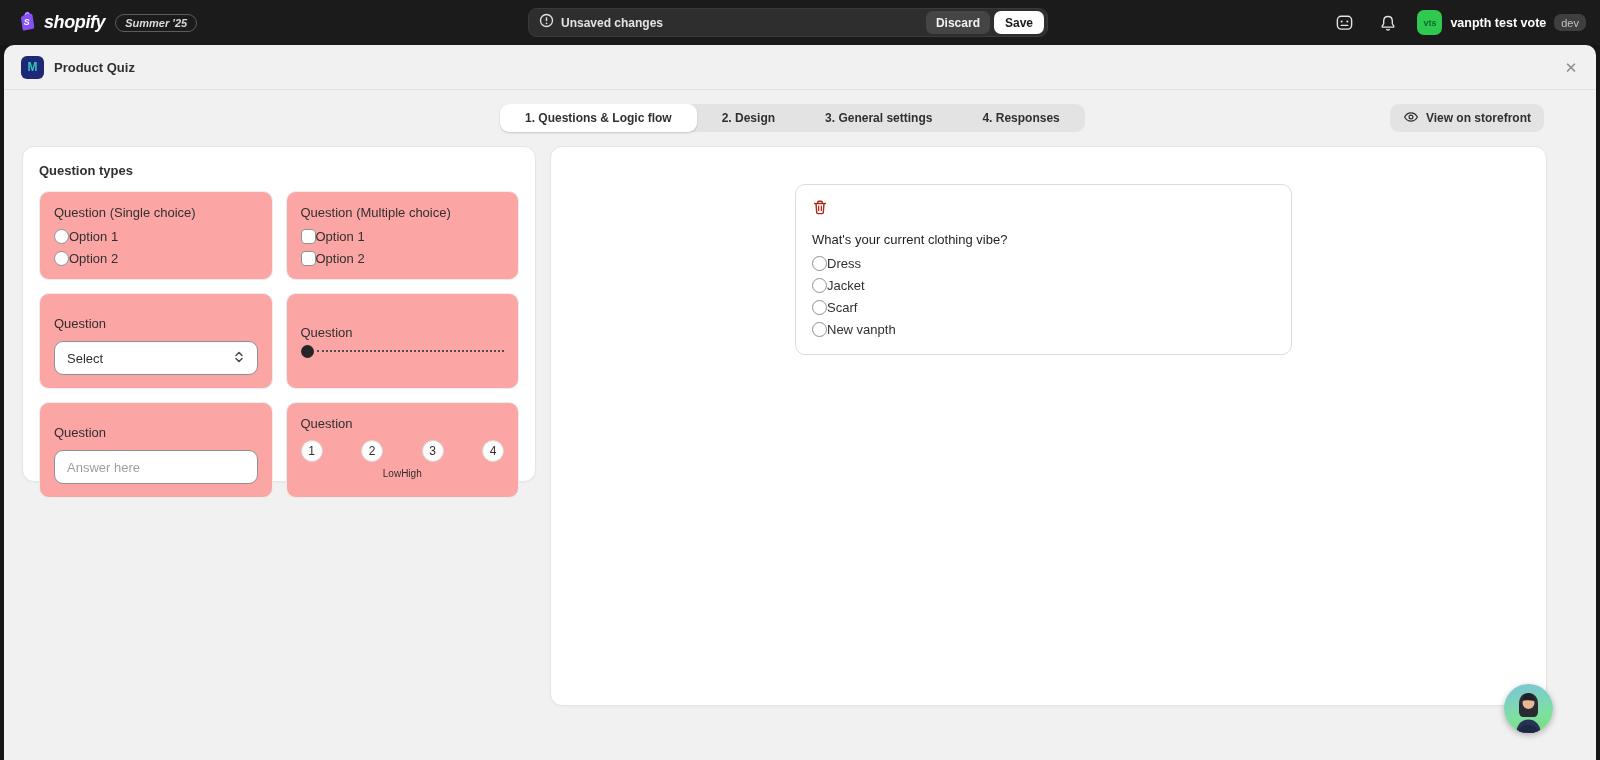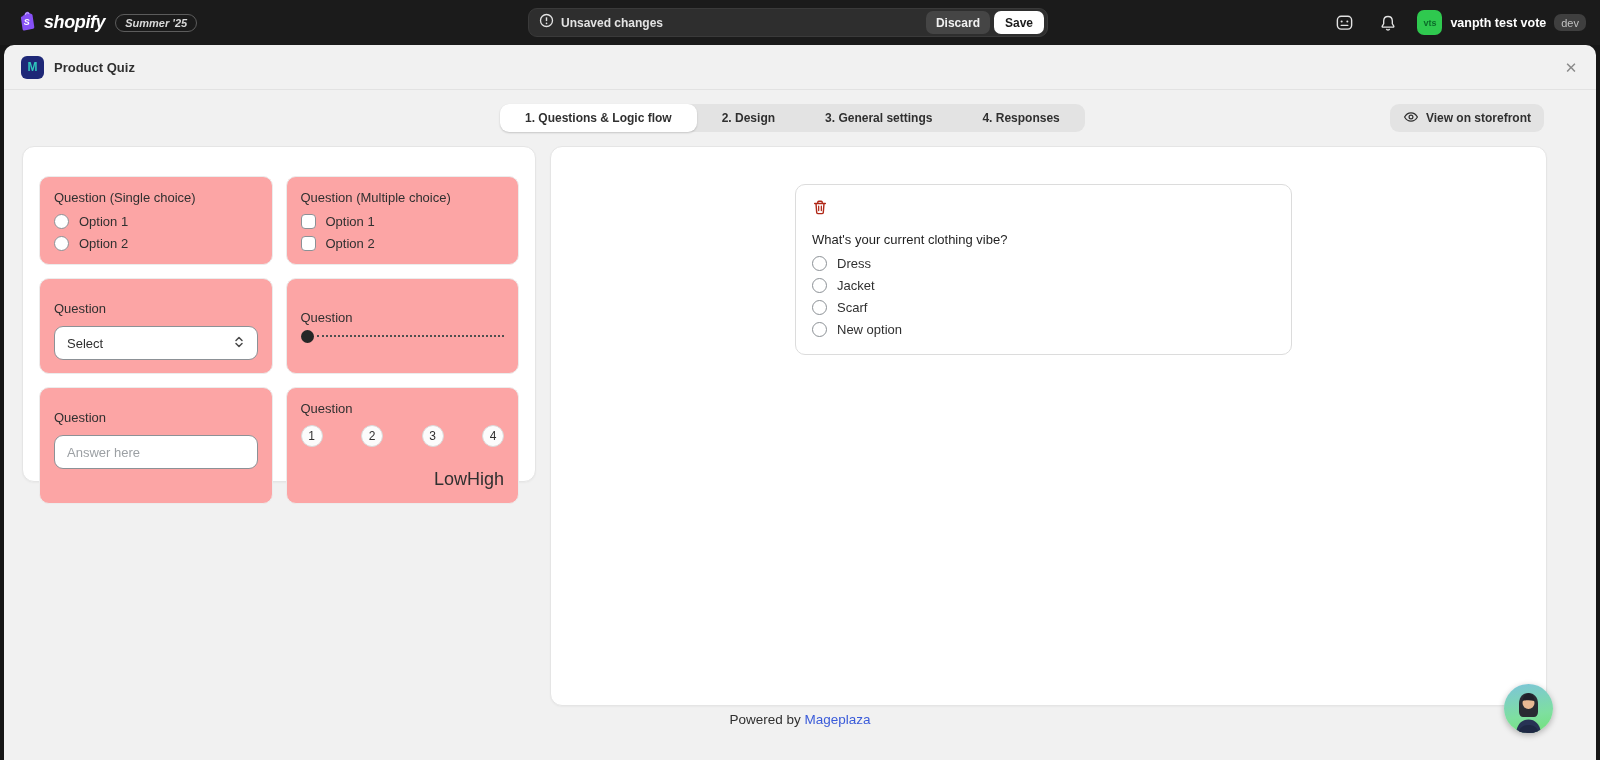--- a/index.html
+++ b/index.html
@@ -35,34 +35,34 @@
   .tab { display:flex; align-items:center; padding:0 25px; font-size:12px; font-weight:600; color:#303030; border-radius:9px; cursor:pointer; white-space:nowrap; }
   .tab.active { background:#fff; box-shadow:0 1px 2px rgba(0,0,0,.18); }
   .storefront-btn { position:absolute; top:59px; right:52px; height:28px; background:#e3e3e3; border:none; border-radius:9px; display:flex; align-items:center; gap:7px; padding:0 13px; font-size:12px; font-weight:600; color:#303030; cursor:pointer; font-family:inherit; }
 
   
   .left-panel { position:absolute; top:101px; left:18px; width:514px; height:336px; background:#fff; border:1px solid #e5e5e5; border-radius:12px; padding:16px; box-shadow:0 1px 2px rgba(0,0,0,.04); }
   .lp-title { font-size:13px; font-weight:700; color:#303030; }
   .type-grid { display:grid; grid-template-columns:1fr 1fr; gap:13px; margin-top:13px; }
   .type-card { background:#fca5a5; border:1px solid #ececec; border-radius:10px; padding:13px 14px; }
   .tc-title { font-size:13px; color:#303030; }
-  .option-row { display:flex; align-items:center; gap:10px; margin-top:7px; font-size:13px; color:#303030; }
+  .option-row { display:flex; align-items:center; margin-top:7px; font-size:13px; color:#303030; }
   .radio { width:15px; height:15px; min-width:15px; border:1.6px solid #8c9196; border-radius:50%; background:#fff; cursor:pointer; }
   .checkbox { width:15px; height:15px; min-width:15px; border:1.6px solid #8c9196; border-radius:4px; background:#fff; cursor:pointer; }
   .mt8 { margin-top:9px; }
   .select-box { margin-top:10px; height:34px; background:#fff; border:1px solid #8c9196; border-radius:9px; display:flex; align-items:center; justify-content:space-between; padding:0 12px; font-size:13px; color:#303030; cursor:pointer; }
   .slider-card { display:flex; flex-direction:column; justify-content:center; }
   .slider-row { display:flex; align-items:center; margin-top:5px; }
   .slider-dot { width:13px; height:13px; border-radius:50%; background:#262626; cursor:grab; }
   .slider-line { flex:1; border-top:2px dotted #4f4f4f; margin-left:3px; }
   .text-input { margin-top:10px; width:100%; height:34px; border:1px solid #8c9196; border-radius:9px; padding:0 12px; font-size:13px; font-family:inherit; color:#303030; background:#fff; }
   .text-input::placeholder { color:#9ca0a4; }
   .scale-row { display:flex; justify-content:space-between; margin-top:9px; }
   .scale-dot { width:22px; height:22px; border:1px solid #d9d9d9; border-radius:50%; background:#fcfcfc; display:flex; align-items:center; justify-content:center; font-size:12px; color:#303030; cursor:pointer; }
-  .scale-labels { display:flex; justify-content:flex-end; margin-top:22px; font-size:18px; color:#303030; }
+  .scale-labels { display:flex; justify-content:center; margin-top:6px; font-size:10px; color:#303030; }
 
   
   .main-panel { position:absolute; top:101px; left:546px; width:997px; height:560px; background:#fff; border:1px solid #e5e5e5; border-radius:12px; padding:16px; box-shadow:0 1px 2px rgba(0,0,0,.04); }
   .note { font-size:12.5px; color:#1f1f1f; }
   .note a { color:#2f5dd3; text-decoration:none; cursor:pointer; }
   .question-card { width:497px; margin:21px 0 0 228px; border:1px solid #dcdcdc; border-radius:10px; padding:14px 16px 17px; }
   .trash-btn { background:none; border:none; cursor:pointer; padding:0; margin-bottom:13px; display:block; }
   .q-text { font-size:13px; color:#1f1f1f; margin-bottom:9px; }
 
   
@@ -142,20 +142,21 @@
     <span>
       <svg width="16" height="16" viewBox="0 0 20 20">
           <path d="M10 4.8c-4 0-6.9 3.2-8 5.2 1.1 2 4 5.2 8 5.2s6.9-3.2 8-5.2c-1.1-2-4-5.2-8-5.2z" fill="none" stroke="#303030" stroke-width="1.5"></path>
           <circle cx="10" cy="10" r="2.4" fill="none" stroke="#303030" stroke-width="1.5"></circle>
         </svg>
     </span>
     <span>View on storefront</span>
   </button>
 
   <div class="left-panel">
+    <div class="lp-title">Question types</div>
     <div class="type-grid">
 
       <div class="type-card">
         <div class="tc-title">Question (Single choice)</div>
         <div class="option-row mt8">
             <span class="radio"></span>
             <span>Option 1</span>
           </div>
         <div class="option-row">
             <span class="radio"></span>
@@ -237,29 +238,25 @@
       <div class="option-row">
           <span class="radio"></span>
           <span>Jacket</span>
         </div>
       <div class="option-row">
           <span class="radio"></span>
           <span>Scarf</span>
         </div>
       <div class="option-row">
           <span class="radio"></span>
-          <span>New option</span>
-        </div>
-    </div>
-  </div>
-
-  <div class="footer">
-    <span>Powered by</span>
-    <a>Mageplaza</a>
-  </div>
+          <span>New vanpth</span>
+        </div>
+    </div>
+  </div>
+
 </div>
 
 <div class="chat-widget">
   <svg width="49" height="49" viewBox="0 0 49 49">
     <path d="M15 20c0-7 4-11 9.5-11S34 13 34 20v8c0 3-2 5-4 5H19c-2 0-4-2-4-5z" fill="#2a2a33"></path>
     <circle cx="24.5" cy="19" r="6" fill="#e8b793"></circle>
     <path d="M18.5 17c.5-5 3-7.5 6-7.5s5.5 2.5 6 7.5c-4-1-8.5-1-12 0z" fill="#20202a"></path>
     <path d="M12 49c1-9 6-13.5 12.5-13.5S36 40 37 49z" fill="#273254"></path>
     <path d="M14 49c2-6 5.5-8 10.5-8s8.5 2 10.5 8z" fill="#1e2844"></path>
   </svg>

